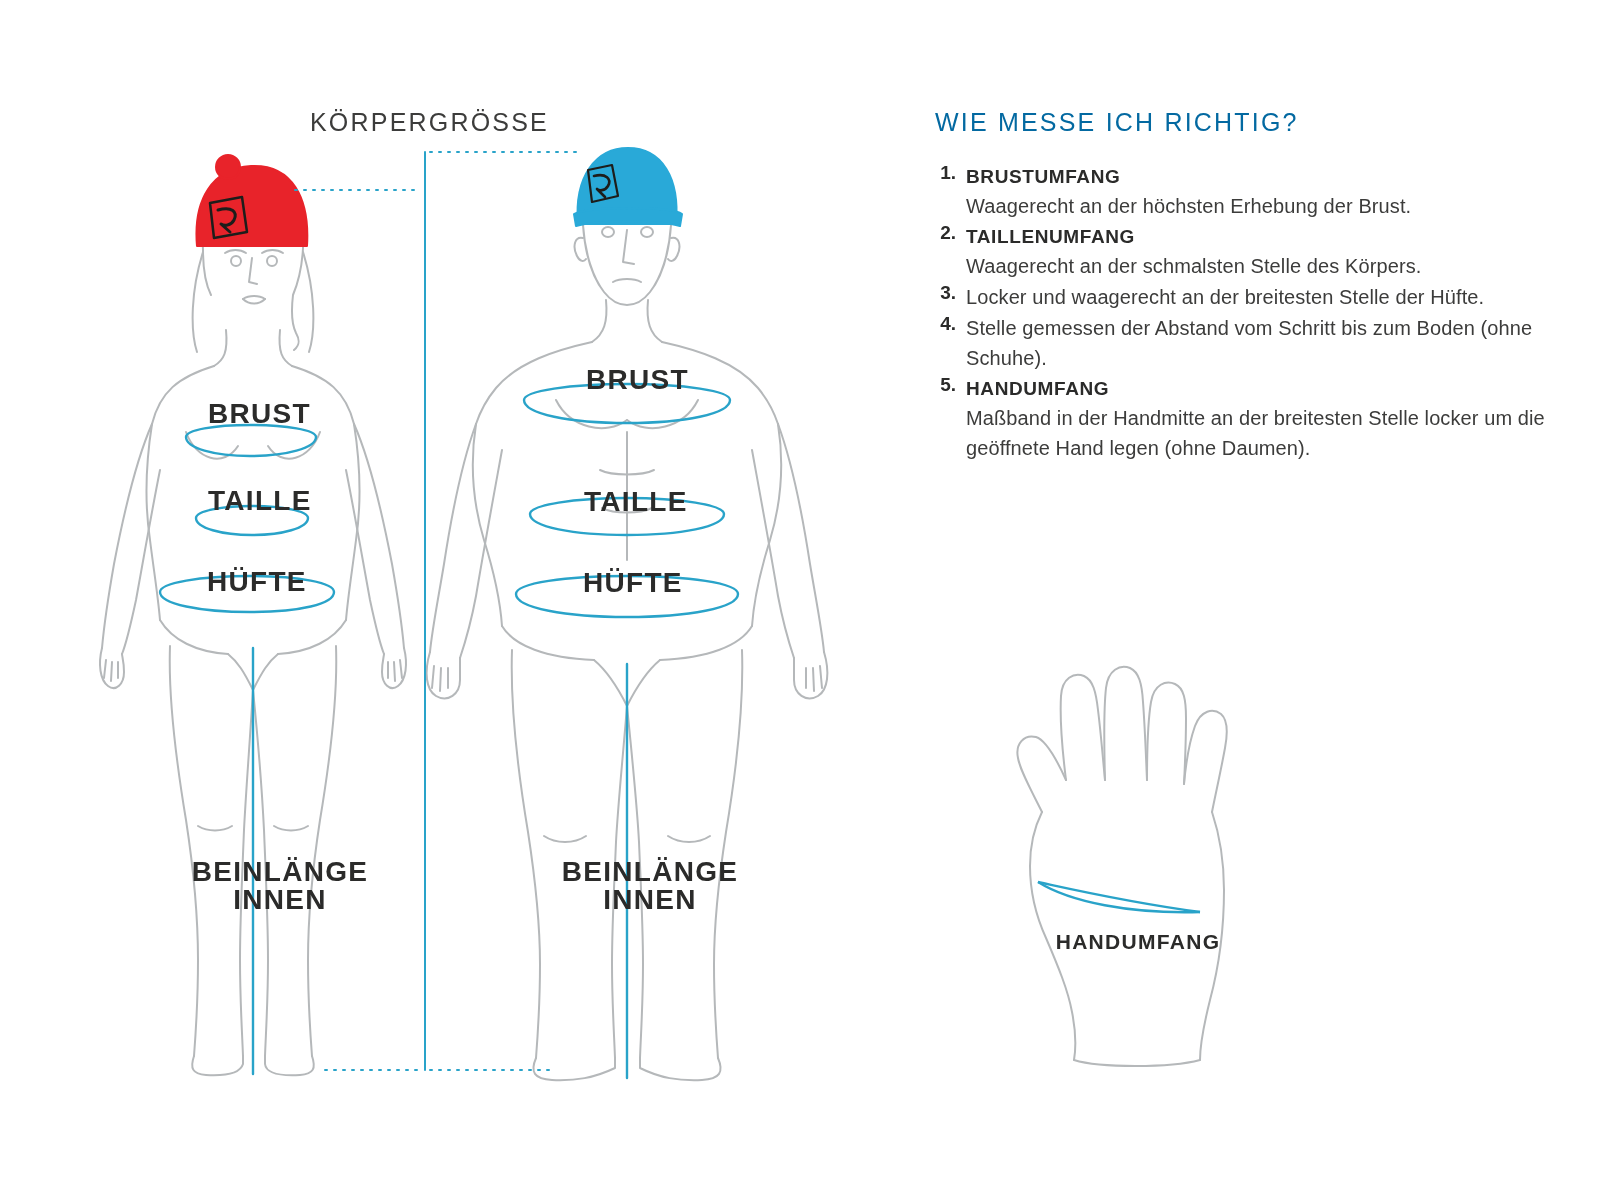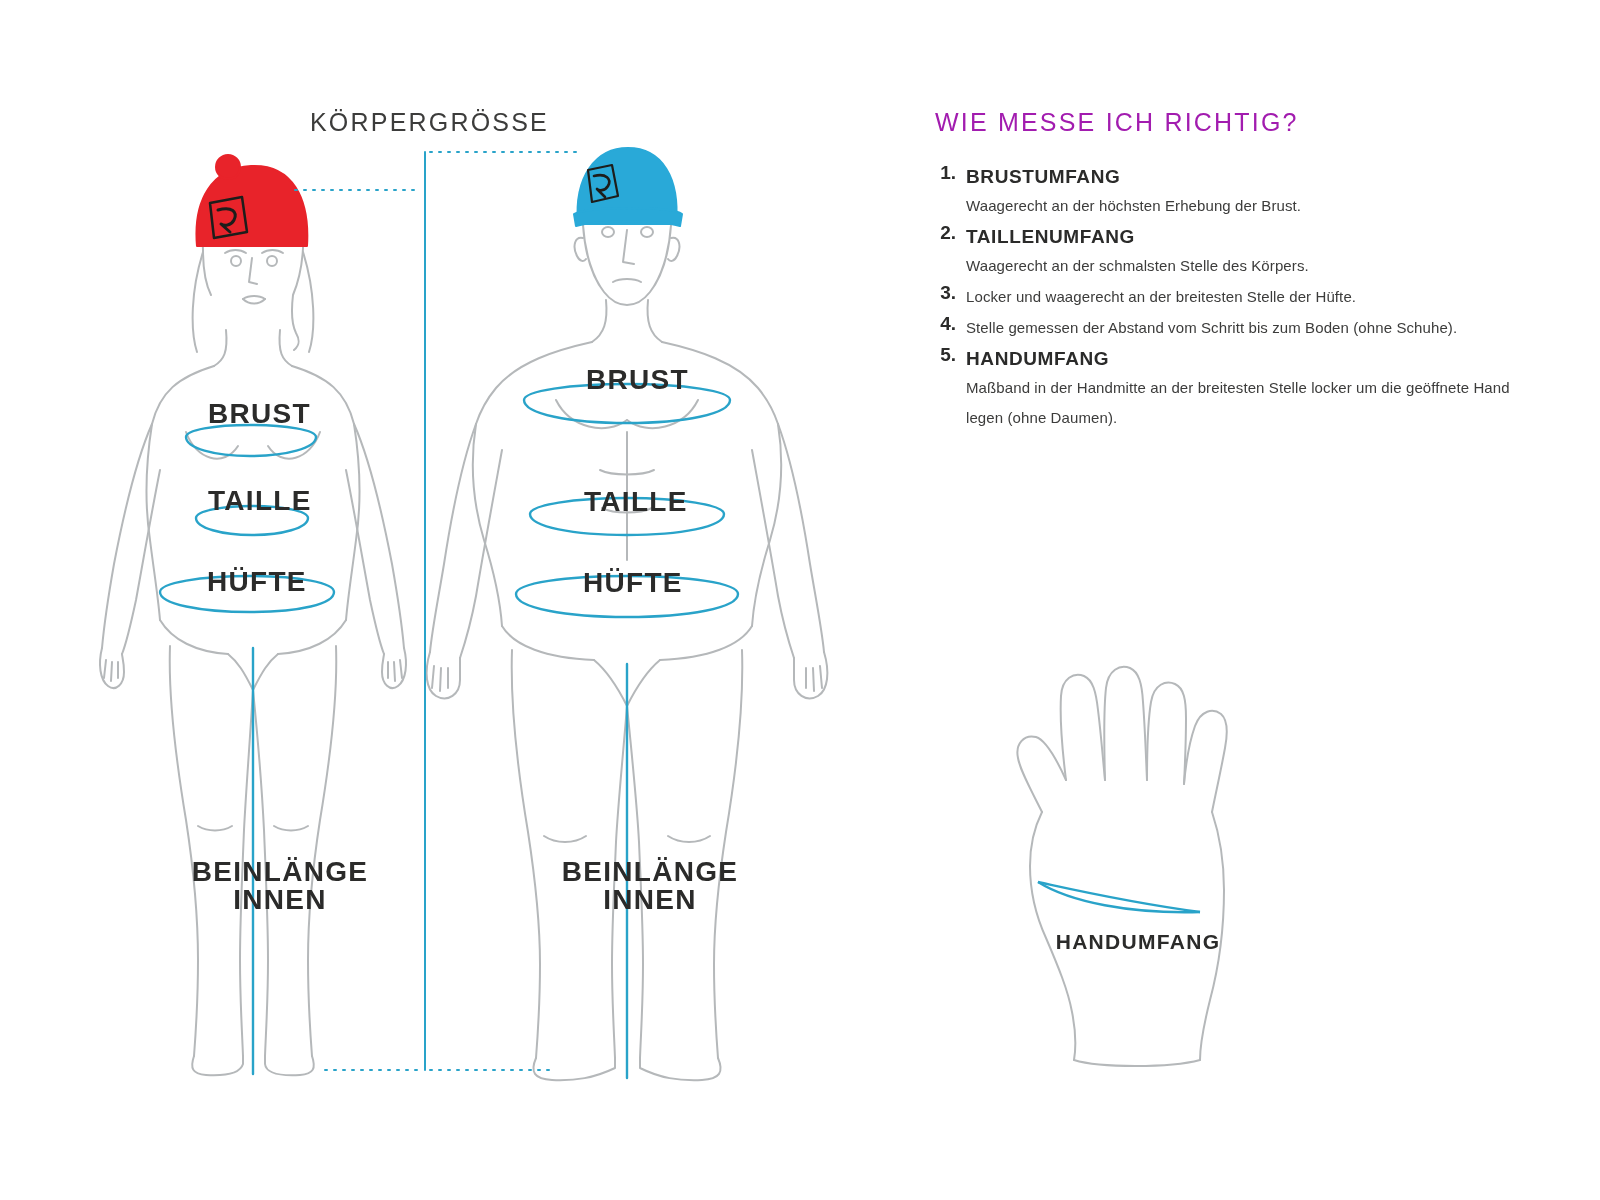--- a/index.html
+++ b/index.html
@@ -64,21 +64,21 @@
     top: 0;
     width: 670px;
     height: 1200px;
   }
   .title-right {
     position: absolute;
     left: 5px;
     top: 108px;
     font-size: 25px;
     letter-spacing: 2.2px;
-    color: #a21caf;
+    color: #0369a1;
     font-weight: 400;
   }
   .steps {
     position: absolute;
     left: 0;
     top: 162px;
     width: 620px;
     list-style: none;
     margin: 0;
     padding: 0;
@@ -99,21 +99,21 @@
     color: #2b2b2a;
   }
   .step-title {
     font-size: 19px;
     font-weight: bold;
     letter-spacing: 0.6px;
     color: #2b2b2a;
     line-height: 29px;
   }
   .step-desc {
-    font-size: 15px;
+    font-size: 20px;
     font-weight: 400;
     color: #3c3c3b;
     line-height: 30px;
     letter-spacing: 0.1px;
   }
   .hand-wrap {
     position: absolute;
     left: -60px;
     top: 640px;
     width: 700px;

